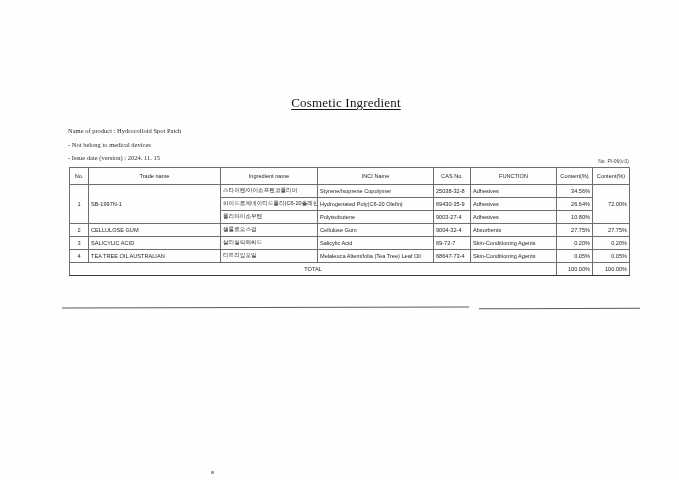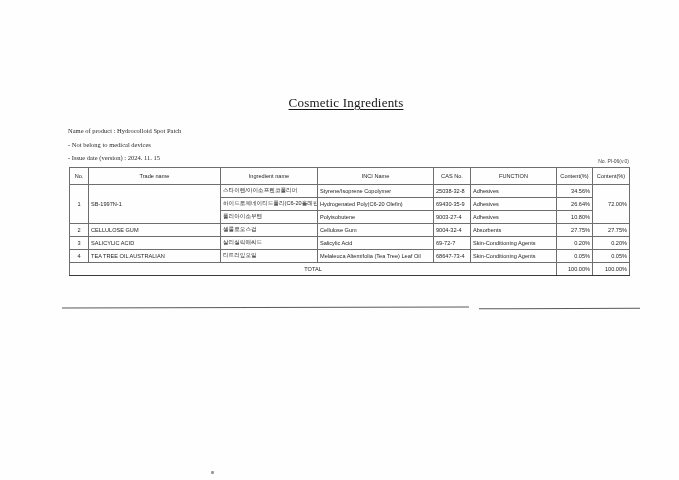--- a/index.html
+++ b/index.html
@@ -53,21 +53,21 @@
   .rule.seg1 { left:62px; top:307px; width:407px; transform:rotate(-0.12deg); }
   .rule.seg2 { left:479px; top:308px; width:161px; transform:rotate(-0.2deg); }
 
   .speck { position:absolute; left:211px; top:471px; width:3px; height:3px; background:#9a9a9a; border-radius:1px; }
 </style>
 </head>
 <body>
 
 <div class="page">
 
-  <div class="title">Cosmetic Ingredients</div>
+  <div class="title">Cosmetic Ingredient</div>
 
   <div class="meta">
     <div>Name of product : Hydrocolloid Spot Patch</div>
     <div>- Not belong to medical devices</div>
     <div>- Issue date (version) : 2024. 11. 15</div>
   </div>
 
   <div class="docno">No. PI-06(v.0)</div>
 
   <table class="ing">

